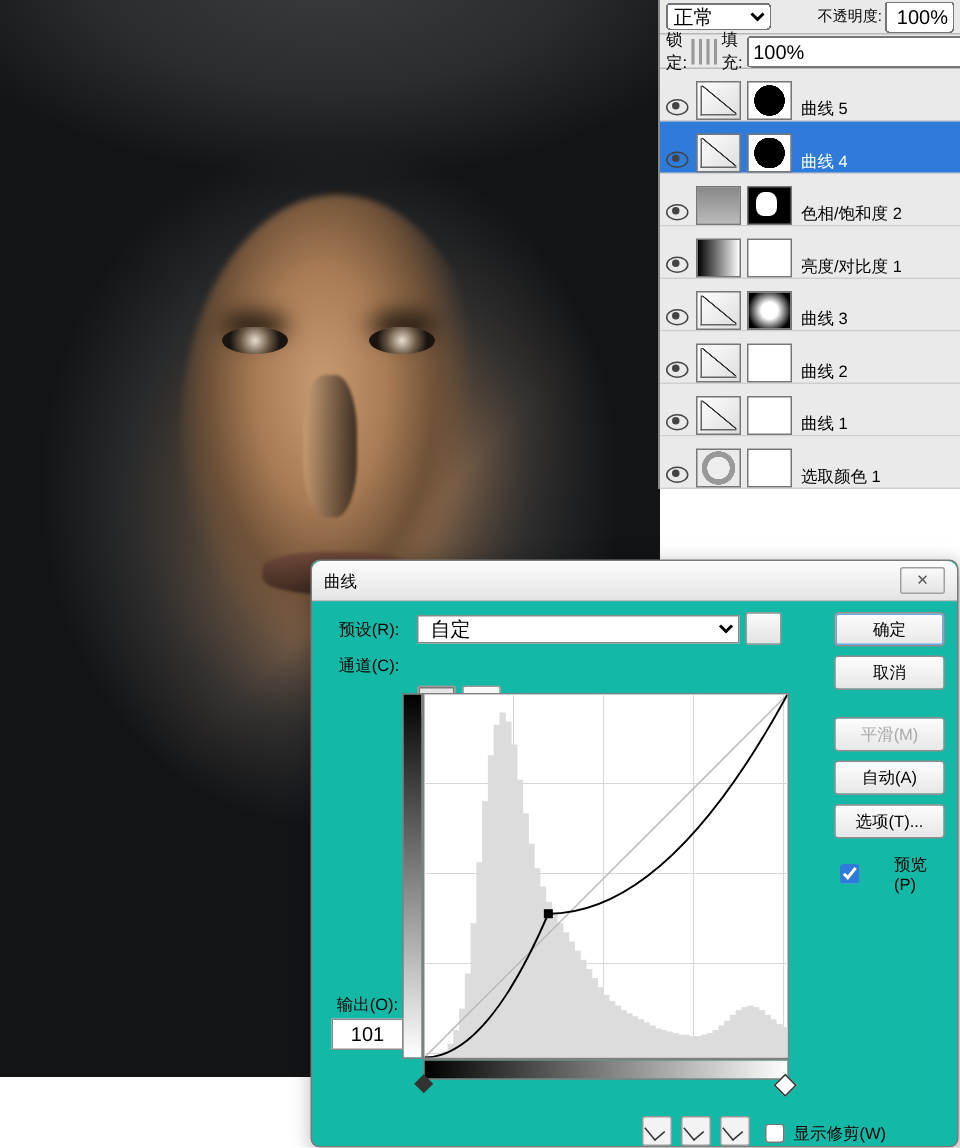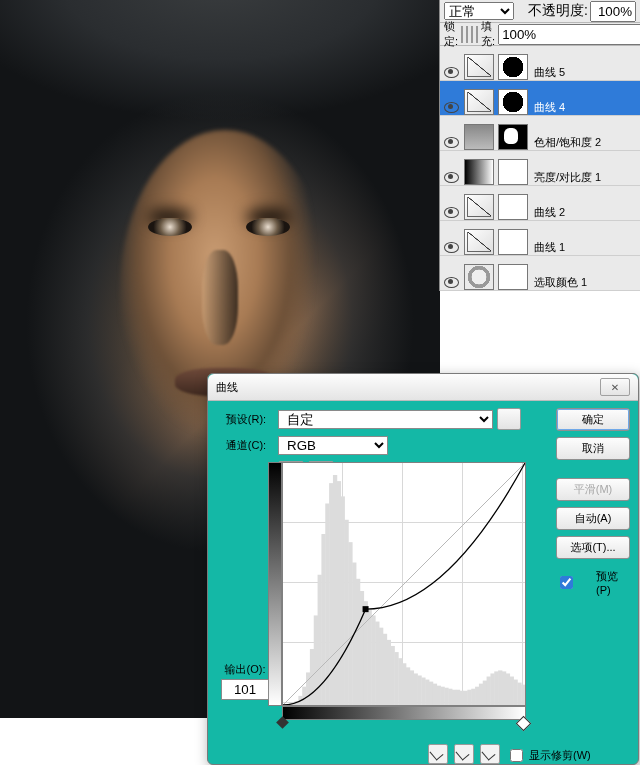--- a/index.html
+++ b/index.html
@@ -7,21 +7,21 @@
 .hood{position:absolute;inset:0;background:radial-gradient(ellipse 55% 40% at 50% 45%,rgba(200,155,115,.65) 0%,rgba(120,95,70,.35) 28%,rgba(40,42,44,.85) 55%,#121416 80%);}
 .hoodfold{position:absolute;top:0;left:0;right:0;height:200px;background:radial-gradient(ellipse 90% 100% at 50% -10%,#3a3d3f 0%,#2a2d30 40%,transparent 70%)}
 .face{position:absolute;left:120px;top:130px;width:210px;height:320px;background:radial-gradient(ellipse 60% 70% at 45% 40%,#c89b72 0%,#a87b54 35%,#6e5138 60%,transparent 80%);border-radius:50% 50% 45% 45%;filter:blur(2px)}
 .eye{position:absolute;width:44px;height:18px;background:radial-gradient(circle at 50% 50%,#e9ddcf 0%,#6b5a46 40%,#1a1410 70%);border-radius:50%;box-shadow:0 -10px 14px rgba(0,0,0,.75)}
 .eye.l{left:148px;top:218px}.eye.r{left:246px;top:218px}
 .nose{position:absolute;left:202px;top:250px;width:36px;height:95px;background:linear-gradient(90deg,rgba(210,168,126,.55),rgba(50,38,28,.9));border-radius:40%;filter:blur(1px)}
 .mouth{position:absolute;left:175px;top:368px;width:100px;height:28px;background:linear-gradient(#6f4a3a,#3d281f);border-radius:40%;filter:blur(1px)}
 .layers{position:absolute;right:0;top:0;width:200px;background:#eaeaea;border-left:1px solid #8a8a8a;font-size:11px}
 .l-top{height:22px;display:flex;align-items:center;padding:0 4px;border-bottom:1px solid #b8b8b8}
 .l-top select{font:11px inherit;width:70px;height:18px}
-.l-top .lab{margin-left:auto;margin-right:2px;font-size:14px}
+.l-top .lab{margin-left:auto;margin-right:2px;font-size:10px}
 .l-top input{width:38px;height:15px;font:10px inherit;text-align:right}
 .l-lock{height:22px;display:flex;align-items:center;padding:0 4px;border-bottom:1px solid #b8b8b8;gap:3px}
 .lockico{width:15px;height:15px;background:#d8d8d8;border:1px solid #999;display:inline-block}
 .l-row{height:34px;display:flex;align-items:flex-end;border-bottom:1px solid #cfcfcf;background:#eaeaea}
 .l-row.sel{background:#2f7bd9;color:#fff}
 .vis{width:22px;text-align:center}
 .eyeico{display:inline-block;width:13px;height:9px;border:1px solid #444;border-radius:50%;position:relative}
 .eyeico::after{content:"";position:absolute;left:3px;top:1px;width:5px;height:5px;background:#444;border-radius:50%}
 .thumb{width:28px;height:24px;border:1px solid #777;margin:0 2px;background:#fff;display:flex;align-items:center;justify-content:center;font-size:8px;overflow:hidden}
 .thumb.mask{background:#fff}
@@ -117,20 +117,26 @@
       </div>
       <div class="l-row">
         <div class="vis"><span class="eyeico"></span></div>
   <div class="thumb bc"></div>
   <div class="thumb mask"></div>
   <div class="lname">亮度/对比度 1</div>
       </div>
       <div class="l-row">
         <div class="vis"><span class="eyeico"></span></div>
   <div class="thumb curves"></div>
+  <div class="thumb mblur"></div>
+  <div class="lname">曲线 3</div>
+      </div>
+      <div class="l-row">
+        <div class="vis"><span class="eyeico"></span></div>
+  <div class="thumb curves"></div>
   <div class="thumb mask"></div>
   <div class="lname">曲线 2</div>
       </div>
       <div class="l-row">
         <div class="vis"><span class="eyeico"></span></div>
   <div class="thumb curves"></div>
   <div class="thumb mask"></div>
   <div class="lname">曲线 1</div>
       </div>
       <div class="l-row">
@@ -148,21 +154,20 @@
     <div class="dlg-x">✕</div>
   </div>
   <div class="dlg-body">
     <div class="row">
       <label>预设(R):</label>
       <select class="presetsel"><option>自定</option></select>
       <div class="tinybtn"></div>
     </div>
     <div class="row">
       <label>通道(C):</label>
-      <select style="width:110px"><option>RGB</option></select>
     </div>
     <div class="tools">
       <div class="tool sel">
           <svg width="14" height="12">
             <path d="M1 11 Q7 0 13 1" stroke="#333" fill="none" stroke-width="1.4"></path>
           </svg>
         </div>
       <div class="tool">
           <svg width="12" height="12">
             <path d="M2 10 L9 3 L11 5 L4 12 Z" stroke="#333" fill="none"></path>

